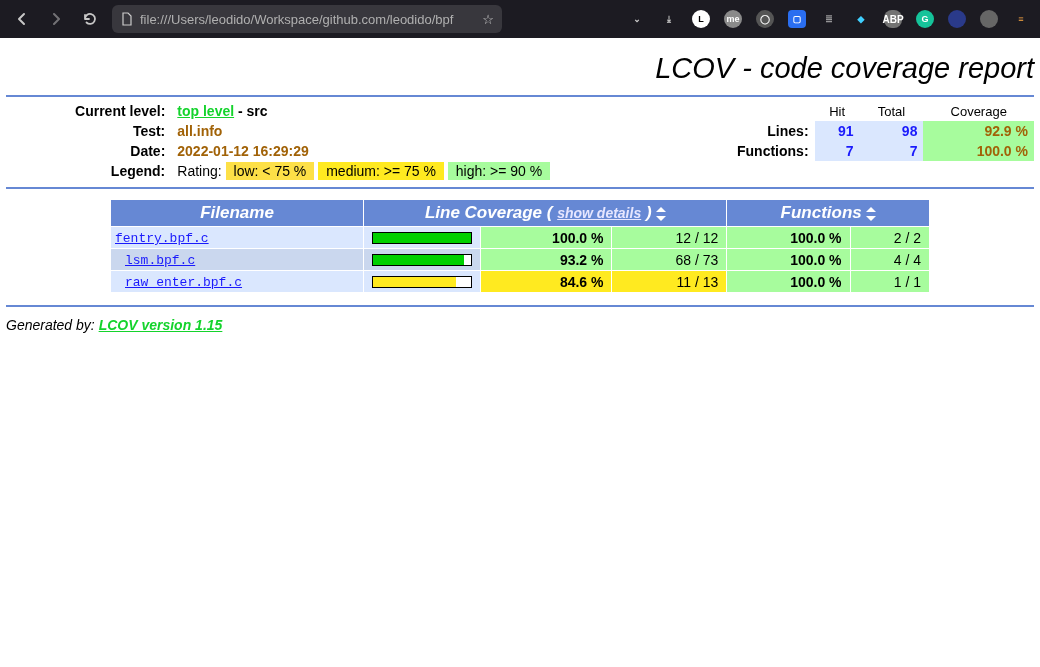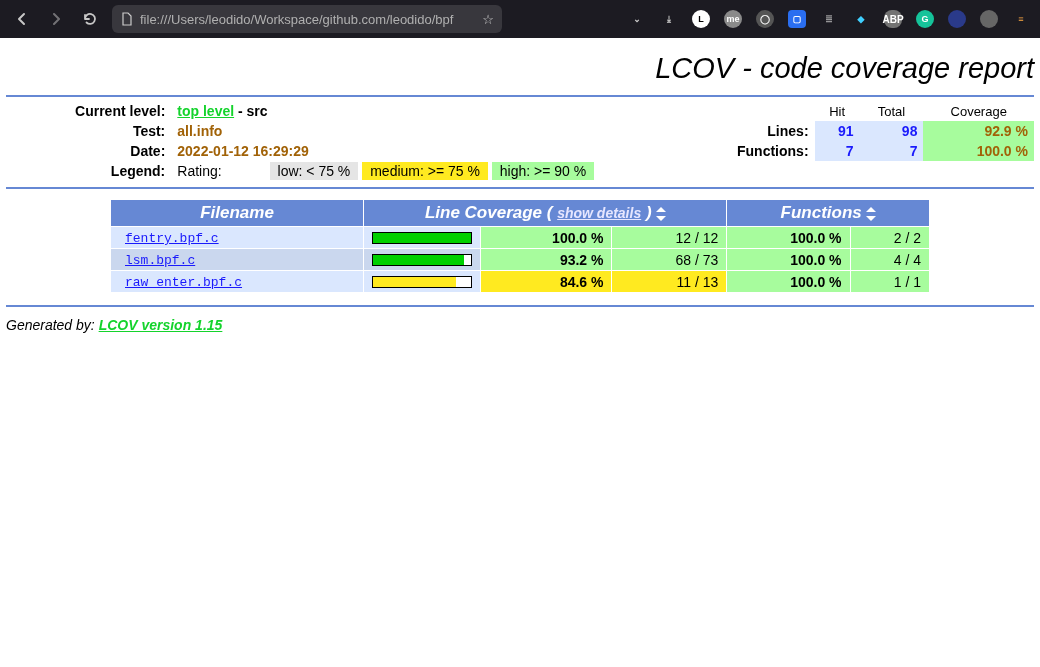--- a/index.html
+++ b/index.html
@@ -77,21 +77,21 @@
   .summary td { padding: 2px 6px; }
   .label { text-align: right; font-weight: bold; white-space: nowrap; }
   .val-link { color: #a16207; font-weight: bold; }
   .top-link { color: #14d32c; font-weight: bold; text-decoration: underline; }
   .hdr-metric { text-align: right; font-weight: bold; padding-right: 8px; }
   .hdr-top { text-align: center; font-size: 13px; }
   .num-cell { text-align: right; font-weight: bold; color: #1a1afc; padding: 2px 10px; }
   .num-cell.blue-bg { background: #dae7fe; }
   .num-cell.green-bg { background: #a7fc9d; color: #a16207; }
   .legend-chip { padding: 1px 8px; }
-  .chip-low { background: #e5e5e5; margin-left: 44px; }
+  .chip-low { background: #fde047; }
   .chip-med { background: #ffea20; }
   .chip-high { background: #a7fc9d; }
 
   
   .files-wrap { margin: 10px auto 4px; width: 820px; }
   .files { width: 100%; border-collapse: separate; border-spacing: 1px; }
   .files th {
     background: #6688d4;
     color: #fff;
     font-weight: bold;
@@ -216,21 +216,21 @@
         <tr>
           <th><span>Filename</span></th>
           <th colspan="3">
             <span>Line Coverage ( </span><a href="#" class="det">show details</a><span> )</span><span class="sort-arrows"></span>
           </th>
           <th colspan="2"><span>Functions</span><span class="sort-arrows"></span></th>
         </tr>
       </thead>
       <tbody id="files-body">
           <tr class="row-even">
-            <td style="padding-left:14px"><a href="#" class="file-link">fentry.bpf.c</a></td>
+            <td style="padding-left:4px"><a href="#" class="file-link">fentry.bpf.c</a></td>
             <td class="bar-cell">
               <div class="bar">
                 <div class="bar-fill fill-high" style="width:100%"></div>
               </div>
             </td>
             <td class="pct c-high">100.0 %</td>
             <td class="cnt c-high">12 / 12</td>
             <td class="pct c-high">100.0 %</td>
             <td class="cnt c-high">2 / 2</td>
           </tr>

